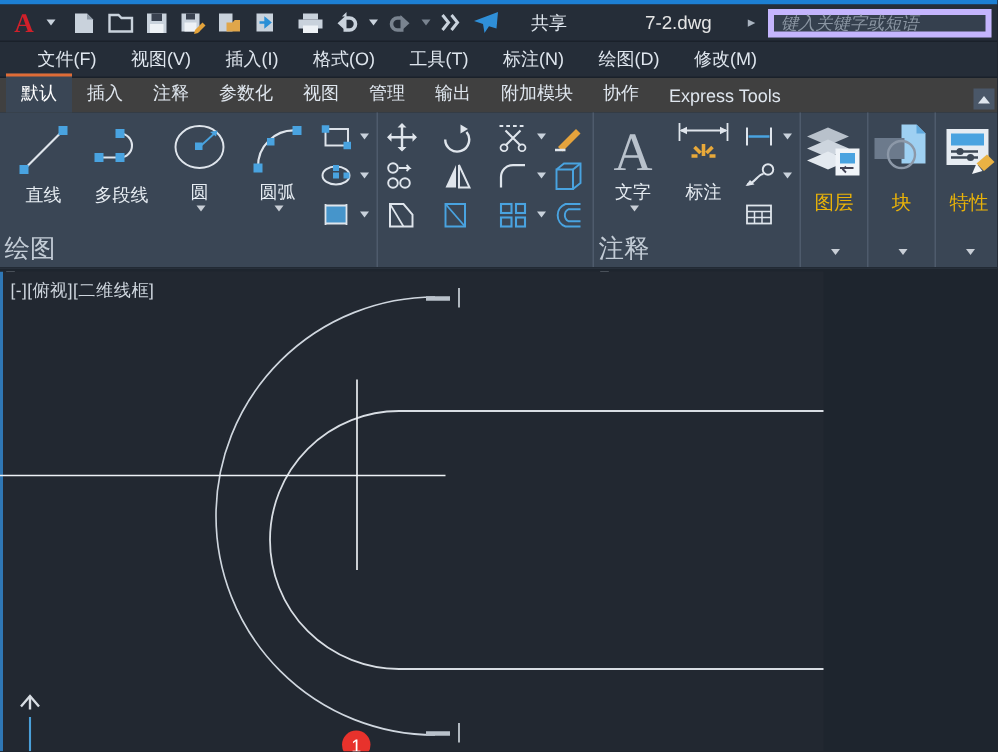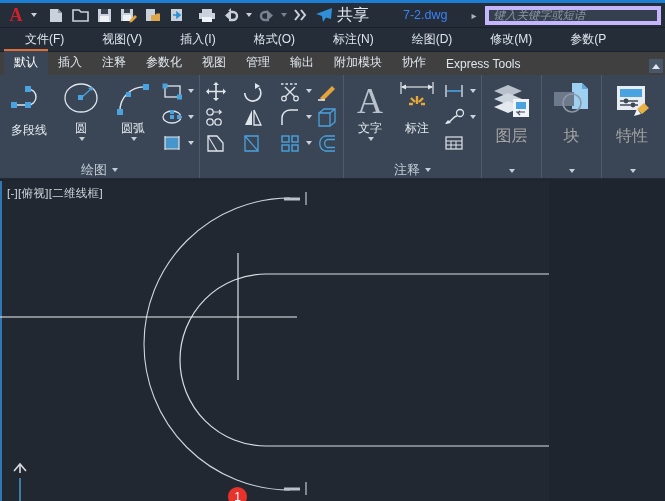--- a/index.html
+++ b/index.html
@@ -27,35 +27,35 @@
     cursor: pointer;
   }
   .qat-sep { width: 6px; }
   .caret-sm {
     width: 0; height: 0; margin-left: 1px;
     border-left: 3px solid transparent;
     border-right: 3px solid transparent;
     border-top: 4px solid #c8ced6;
   }
   .appbtn { color: #d0202a; font-size: 18px; font-weight: bold; font-family: "Liberation Serif", serif; line-height: 1; }
-  .share-lbl { color: #dfe6ee; font-size: 16px; margin-left: 2px; }
-  .doc-title { color: #3b82f6; font-size: 12.5px; margin-left: 34px; white-space: nowrap; }
+  .share-lbl { color: #dfe6ee; font-size: 12px; margin-left: 19px; }
+  .doc-title { color: #e5e5e5; font-size: 12.5px; margin-left: 52px; white-space: nowrap; }
   .qat-arrow { color: #aab4c0; font-size: 10px; margin-left: 24px; }
   .searchbox {
     margin-left: 8px; flex: 1; height: 19px;
     background: #35404e; border: 4px solid #c4b5fd;
     display: flex; align-items: center; padding: 0 5px;
   }
   .searchbox span { color: #8b96a3; font-size: 11.5px; font-style: italic; }
 
   
   .menubar {
     height: 24px; background: #252d38;
     display: flex; align-items: center;
-    padding-left: 14px; gap: 16px;
+    padding-left: 14px; gap: 1px;
     border-bottom: 1px solid #1a212a;
   }
   .menu-item {
     color: #dfe6ee; font-size: 12px;
     padding: 3px 11px; cursor: pointer; white-space: nowrap;
   }
 
   
   .ribtabs {
     height: 23px; background: #404040;
@@ -91,22 +91,22 @@
   }
   .panel {
     position: relative;
     display: flex; flex-direction: column;
     border-right: 1px solid #4e5b6c;
     padding: 0 3px;
   }
   .panel-body { flex: 1; display: flex; align-items: flex-start; }
   .panel-title {
     height: 17px; text-align: center;
-    color: #c3ccd6; font-size: 13px;
-    display: flex; align-items: center; justify-content: center; gap: 4px;
+    color: #c3ccd6; font-size: 17px;
+    display: flex; align-items: flex-start; justify-content: center; gap: 4px; flex-direction: column;
   }
   .panel-title .caret-sm { border-top-color: #c3ccd6; }
 
   .bigbtn {
     width: 52px; display: flex; flex-direction: column;
     align-items: center; cursor: pointer; padding-top: 4px;
   }
   .bigbtn .lbl { color: #e6ecf2; font-size: 12px; margin-top: 1px; }
   .bigbtn .dn { margin-top: 0px; }
   .smallgrid { display: flex; flex-direction: column; padding-top: 3px; }
@@ -116,21 +116,21 @@
     align-items: center; justify-content: center; cursor: pointer;
   }
   .dd { width: 11px; display:flex; align-items:center; justify-content:center; cursor:pointer; }
   .dd .caret-sm { border-top-color: #c9d2dc; }
 
   .bigpanel {
     width: 60px; display: flex; flex-direction: column;
     align-items: center; justify-content: flex-start;
     border-right: 1px solid #4e5b6c; padding-top: 6px;
   }
-  .bigpanel .bp-lbl { color: #a3a3a3; font-size: 16px; margin-top: 3px; }
+  .bigpanel .bp-lbl { color: #eab308; font-size: 13px; margin-top: 3px; }
   .bigpanel .bp-caret { margin-top: 22px; }
 
   
   .viewport {
     position: absolute; left: 0; top: 181px;
     width: 549px; height: 320px;
     background: #222831; overflow: hidden;
   }
   .vp-label {
     position: absolute; left: 7px; top: 5px;
@@ -260,24 +260,24 @@
     <div class="searchbox">
       <span>键入关键字或短语</span>
     </div>
   </div>
 
   <div class="menubar">
     <div class="menu-item">文件(F)</div>
     <div class="menu-item">视图(V)</div>
     <div class="menu-item">插入(I)</div>
     <div class="menu-item">格式(O)</div>
+    <div class="menu-item">工具(T)</div>
     <div class="menu-item">标注(N)</div>
     <div class="menu-item">绘图(D)</div>
     <div class="menu-item">修改(M)</div>
-    <div class="menu-item">参数(P</div>
   </div>
 
   <div class="ribtabs">
     <div class="rib-tab active">默认</div>
     <div class="rib-tab">插入</div>
     <div class="rib-tab">注释</div>
     <div class="rib-tab">参数化</div>
     <div class="rib-tab">视图</div>
     <div class="rib-tab">管理</div>
     <div class="rib-tab">输出</div>
@@ -286,20 +286,28 @@
     <div class="rib-tab">Express Tools</div>
     <div class="rib-scroll">
         <i></i>
       </div>
   </div>
 
   <div class="ribbon">
 
     <div class="panel">
       <div class="panel-body">
+        <div class="bigbtn">
+          <svg width="42" height="42" viewBox="0 0 42 42">
+            <line x1="8" y1="34" x2="34" y2="8" stroke="#dfe5ec" stroke-width="1.4"></line>
+            <rect x="5" y="31" width="6" height="6" fill="#49a3e0"></rect>
+            <rect x="31" y="5" width="6" height="6" fill="#49a3e0"></rect>
+          </svg>
+          <span class="lbl">直线</span>
+        </div>
 
         <div class="bigbtn">
           <svg width="42" height="42" viewBox="0 0 42 42">
             <path d="M6 26h14a8 8 0 000-16" stroke="#dfe5ec" stroke-width="1.4" fill="none"></path>
             <rect x="3" y="23" width="6" height="6" fill="#49a3e0"></rect>
             <rect x="17" y="23" width="6" height="6" fill="#49a3e0"></rect>
             <rect x="17" y="7" width="6" height="6" fill="#49a3e0"></rect>
           </svg>
           <span class="lbl">多段线</span>
         </div>

